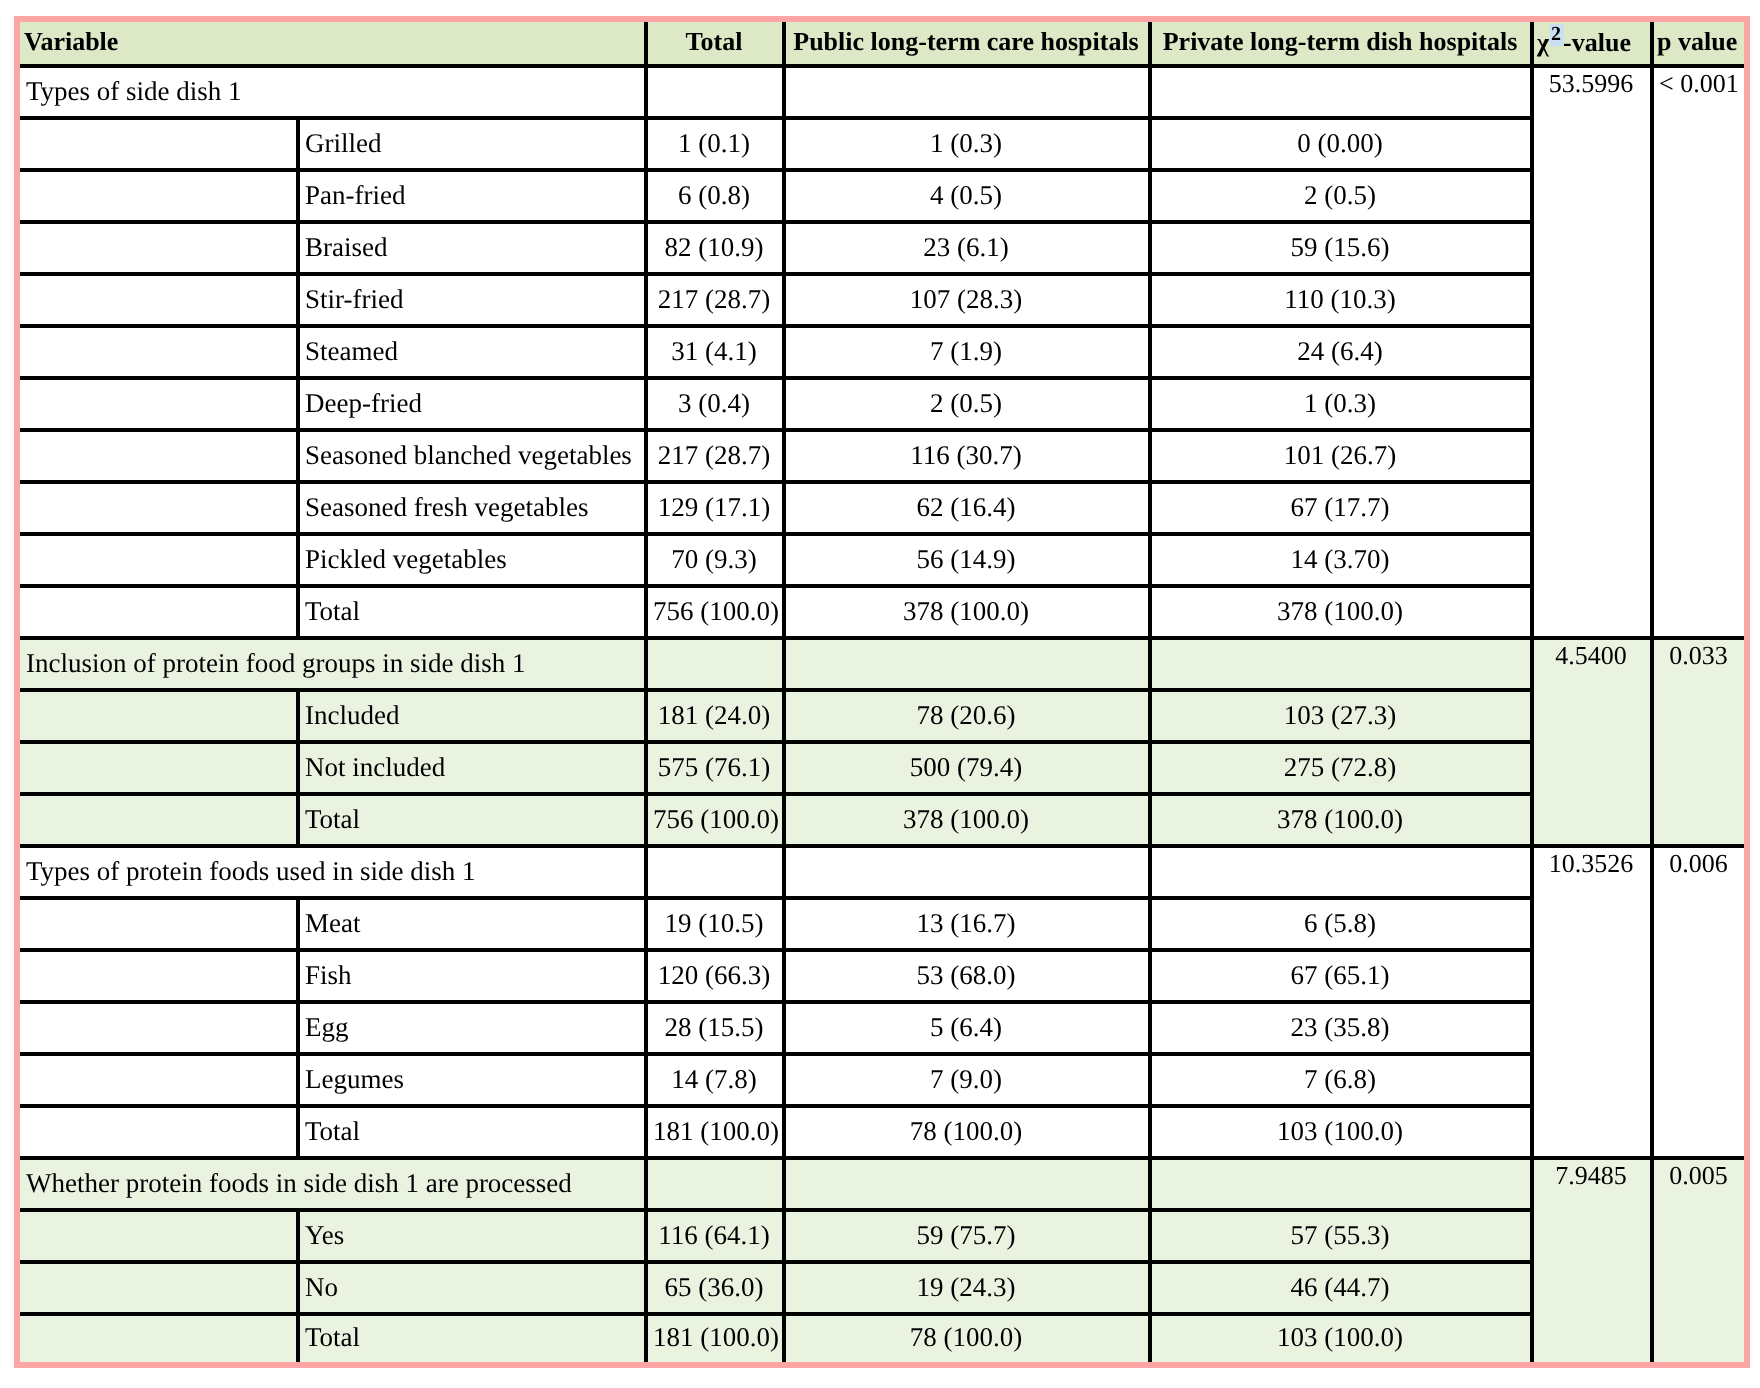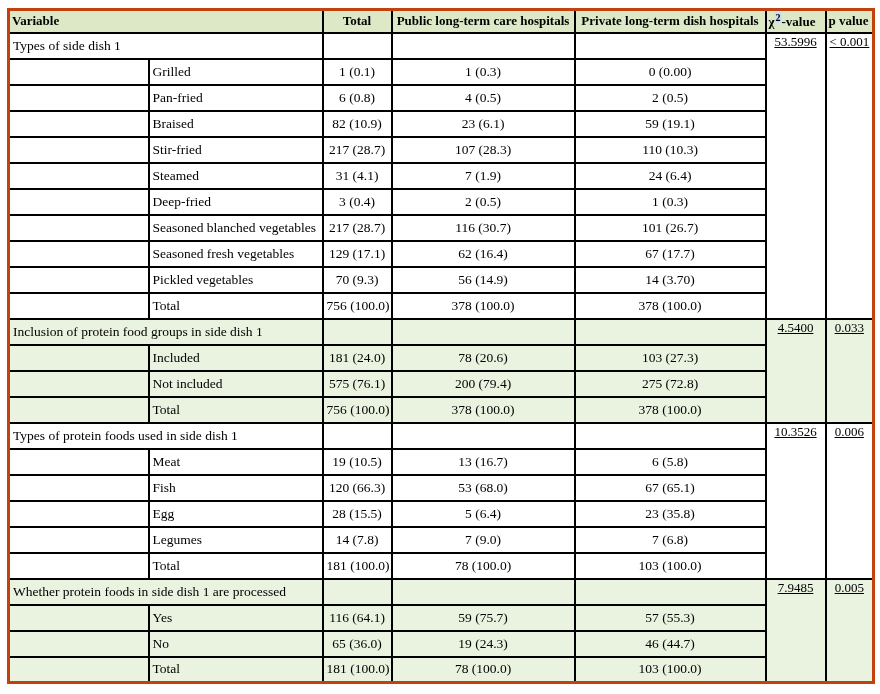--- a/index.html
+++ b/index.html
@@ -15,21 +15,21 @@
     width: 880px;
     height: 694px;
     padding: 8px 7px;
     font-family: "Liberation Serif", serif;
     color: #000000;
   }
   table.results {
     border-collapse: collapse;
     table-layout: fixed;
     width: 865px;
-    border: 3px solid #c2410c;
+    border: 3px solid #fca5a5;
     font-family: "Liberation Serif", serif;
     font-size: 13.5px;
     color: #000000;
   }
   table.results th,
   table.results td {
     border: 2px solid #000000;
     padding: 0 3px;
     height: 26px;
     overflow: hidden;
@@ -49,21 +49,20 @@
   td.cell-indent { }
   td.cell-label  { text-align: left; padding-left: 4px; }
   td.cell-num    { text-align: center; }
   td.cell-section { text-align: left; padding-left: 3px; }
   td.cell-empty { }
   td.cell-stat {
     vertical-align: top;
     text-align: center;
     padding-top: 4px;
     font-size: 13px;
-    text-decoration: underline;
   }
   tr.shaded td { background: var(--shaded-bg, #eaf2e0); }
   sup.chi-sup {
     font-size: 10px;
     font-weight: bold;
     background: var(--sup-highlight, #c9e0f2);
     line-height: 1;
     padding: 0 1px;
   }
 </style>
@@ -112,21 +111,21 @@
           <td class="cell-label">Pan-fried</td>
           <td class="cell-num">6 (0.8)</td>
           <td class="cell-num">4 (0.5)</td>
           <td class="cell-num">2 (0.5)</td>
         </tr>
         <tr class="data-row">
           <td class="cell-indent"></td>
           <td class="cell-label">Braised</td>
           <td class="cell-num">82 (10.9)</td>
           <td class="cell-num">23 (6.1)</td>
-          <td class="cell-num">59 (19.1)</td>
+          <td class="cell-num">59 (15.6)</td>
         </tr>
         <tr class="data-row">
           <td class="cell-indent"></td>
           <td class="cell-label">Stir-fried</td>
           <td class="cell-num">217 (28.7)</td>
           <td class="cell-num">107 (28.3)</td>
           <td class="cell-num">110 (10.3)</td>
         </tr>
         <tr class="data-row">
           <td class="cell-indent"></td>
@@ -182,21 +181,21 @@
           <td class="cell-indent"></td>
           <td class="cell-label">Included</td>
           <td class="cell-num">181 (24.0)</td>
           <td class="cell-num">78 (20.6)</td>
           <td class="cell-num">103 (27.3)</td>
         </tr>
         <tr class="data-row shaded">
           <td class="cell-indent"></td>
           <td class="cell-label">Not included</td>
           <td class="cell-num">575 (76.1)</td>
-          <td class="cell-num">200 (79.4)</td>
+          <td class="cell-num">500 (79.4)</td>
           <td class="cell-num">275 (72.8)</td>
         </tr>
         <tr class="data-row shaded">
           <td class="cell-indent"></td>
           <td class="cell-label">Total</td>
           <td class="cell-num">756 (100.0)</td>
           <td class="cell-num">378 (100.0)</td>
           <td class="cell-num">378 (100.0)</td>
         </tr>
         <tr class="section-row">

